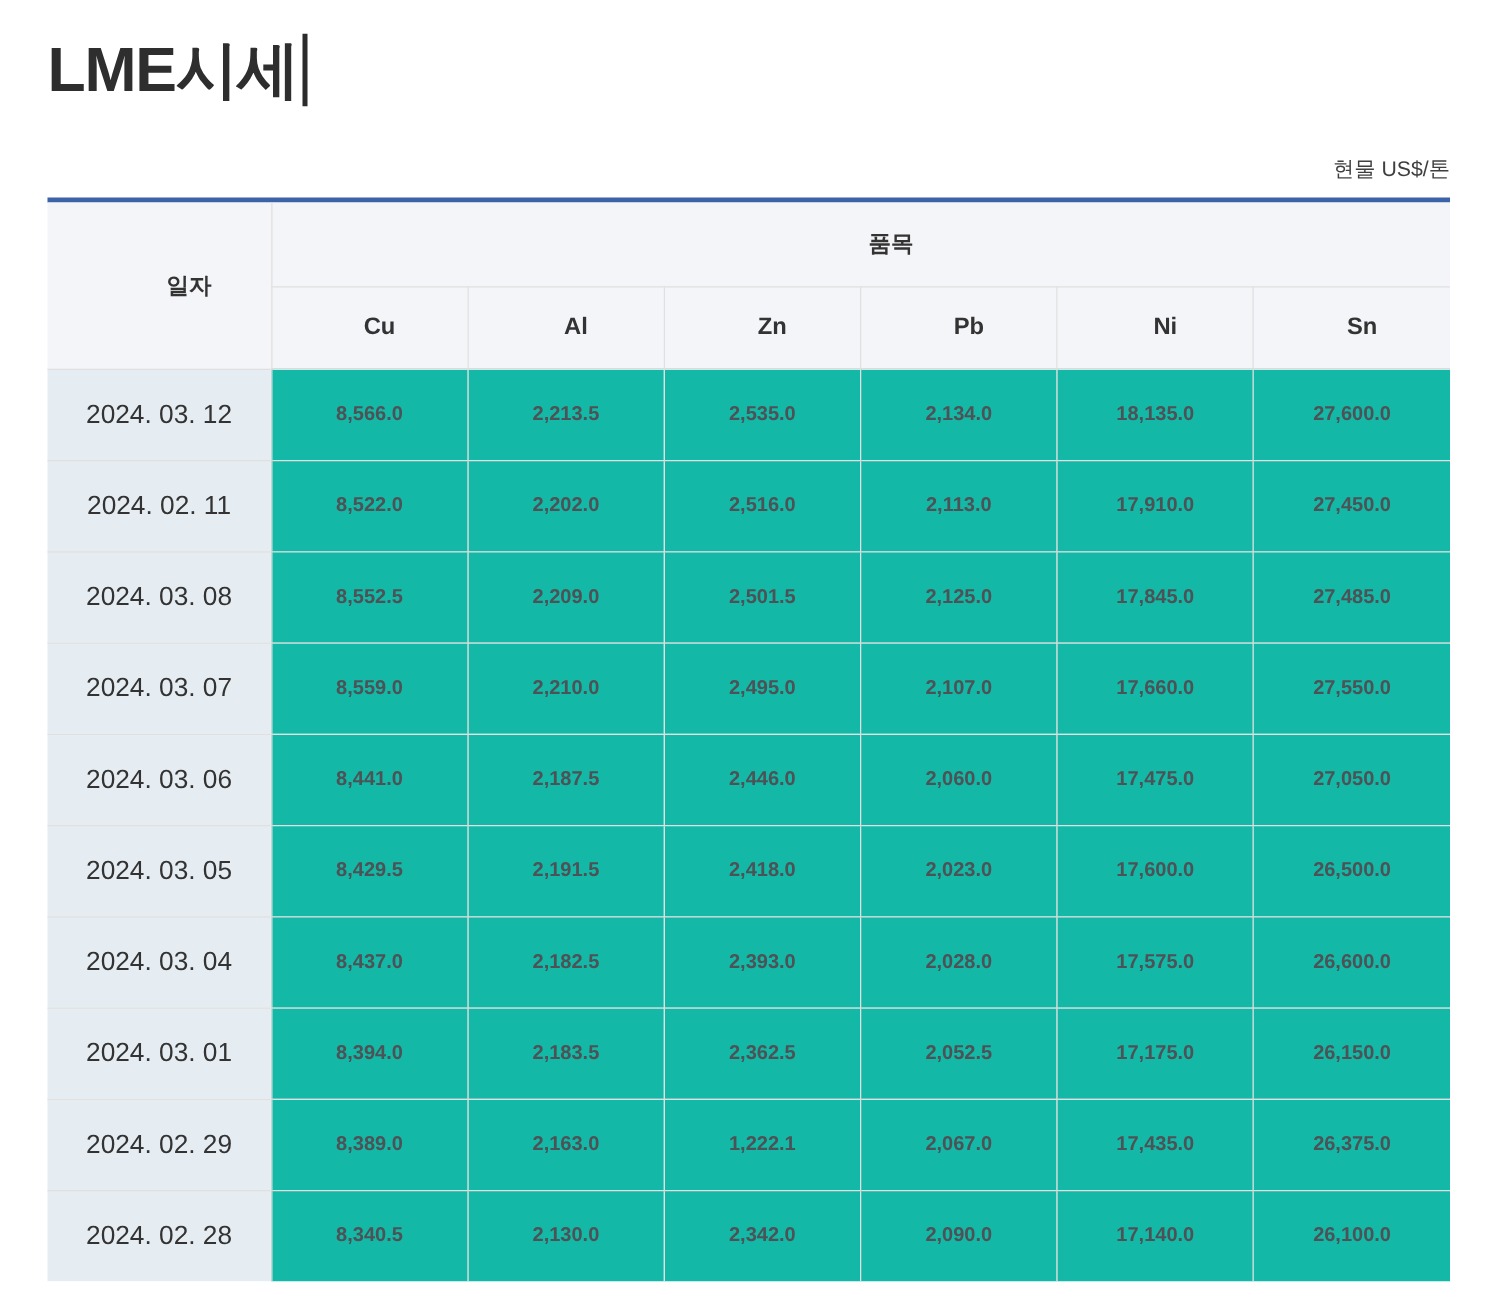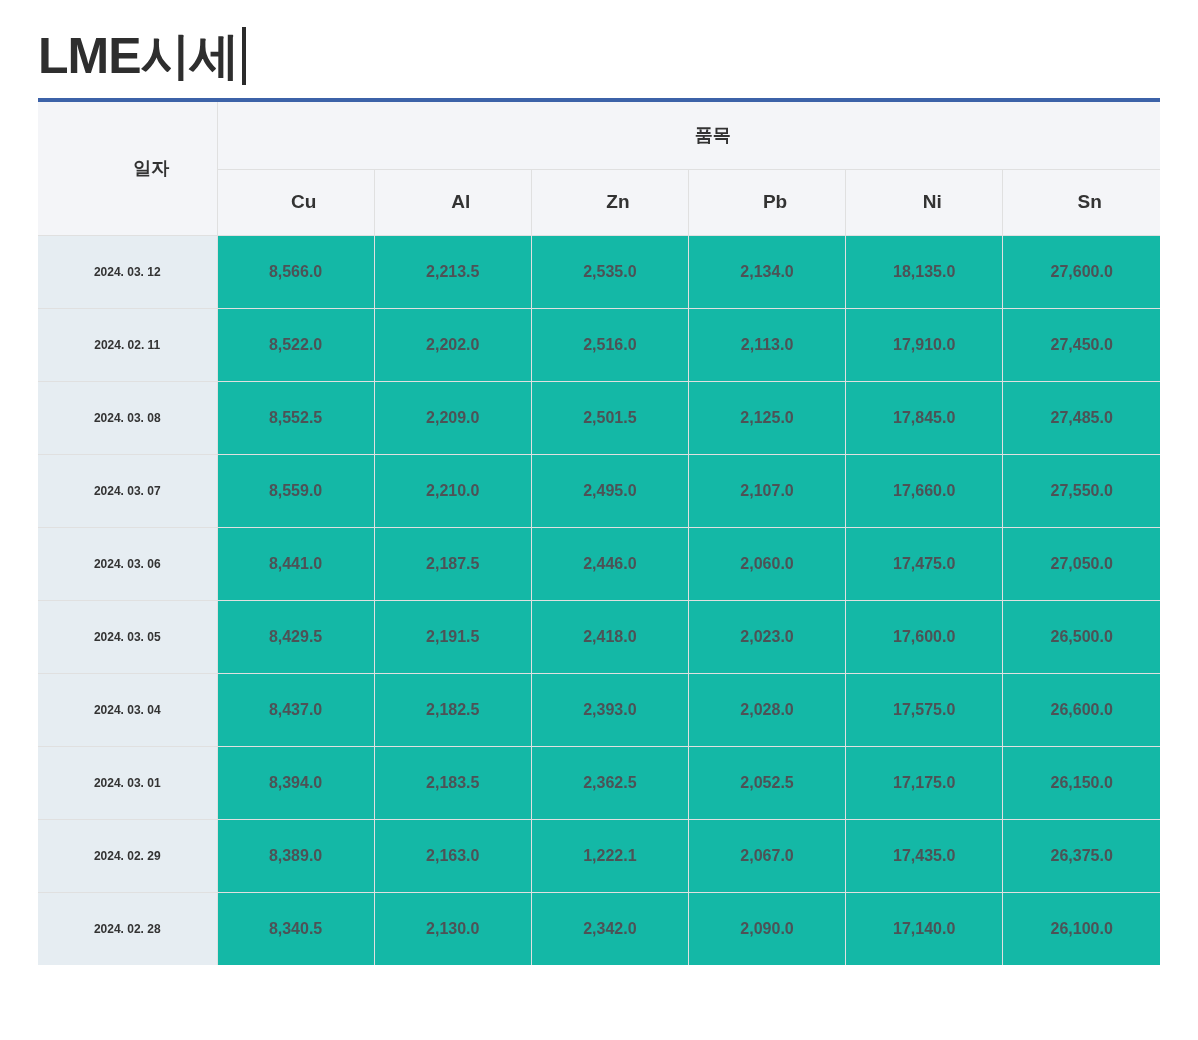--- a/index.html
+++ b/index.html
@@ -13,21 +13,21 @@
     --date-text:#333333;
   }
   *{box-sizing:border-box;}
   html,body{margin:0;padding:0;}
   body{
     width:1198px;height:1040px;overflow:hidden;background:#ffffff;
     font-family:"Liberation Sans","DejaVu Sans",sans-serif;
   }
   .container{padding:0 38px;}
   h1.page-title{
-    margin:26px 0 12px 0;
+    margin:26px 0 0 0;
     font-size:50px;
     font-weight:700;
     color:var(--title-color);
     letter-spacing:-1px;
     line-height:1.2;
     display:flex;align-items:center;
   }
   .title-bar{
     display:inline-block;width:4px;height:58px;
     background:#2b2b2b;margin-left:3px;
@@ -54,41 +54,42 @@
     color:var(--header-text);
     font-weight:700;
   }
   .price-table thead tr.group-row th{height:67px;font-size:18px;padding-left:48px;}
   .price-table thead tr.metal-row th{height:66px;font-size:19px;font-weight:600;padding-left:16px;}
   col.date-col{width:179px;}
   .price-table tbody tr{height:73px;}
   .price-table tbody th.date-cell{
     background:var(--date-col-bg);
     color:var(--date-text);
-    font-weight:700;
-    font-size:12px;
+    font-weight:400;
+    font-size:21px;
     letter-spacing:0px;
   }
   .price-table tbody td.value-cell{
     background:#14b8a6;
     color:var(--value-text);
     font-weight:700;
     font-size:16px;
   }
 </style>
 </head>
 <body>
 
 <div class="container">
 
   <h1 class="page-title">
     <span>LME시세</span>
     <span class="title-bar"></span>
   </h1>
 
+  <div class="unit-note">현물 US$/톤</div>
 
   <div class="table-wrap">
     <table class="price-table">
       <colgroup>
         <col class="date-col">
         <col>
           <col>
           <col>
           <col>
           <col>

